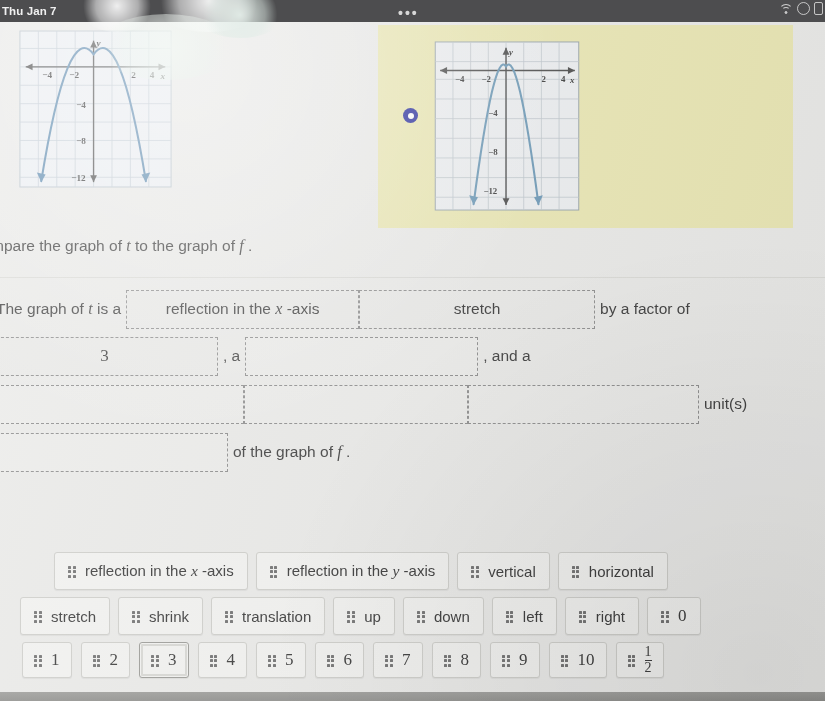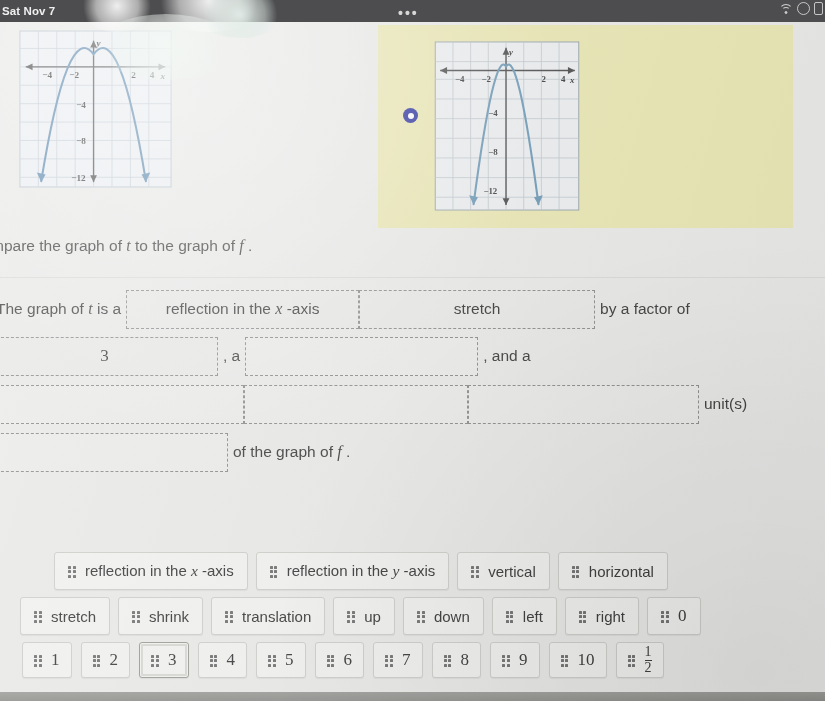--- a/index.html
+++ b/index.html
@@ -203,21 +203,21 @@
       radial-gradient(ellipse at 92% 96%, rgba(0,0,0,.07) 0%, rgba(0,0,0,0) 46%),
       linear-gradient(105deg, rgba(255,255,255,.18) 0%, rgba(0,0,0,.045) 100%);
   }
 </style>
 </head>
 <body>
 
 <div id="root">
 
   <div class="statusbar">
-    <span class="status-date">Sat Nov 7</span>
+    <span class="status-date">Thu Jan 7</span>
     <span class="status-dots">•••</span>
     <span class="status-right">
       <span class="wifi-icon">
           <i></i>
           <i></i>
           <i></i>
         </span>
       <span class="batt-icon"></span>
       <span class="batt-icon2"></span>
     </span>

